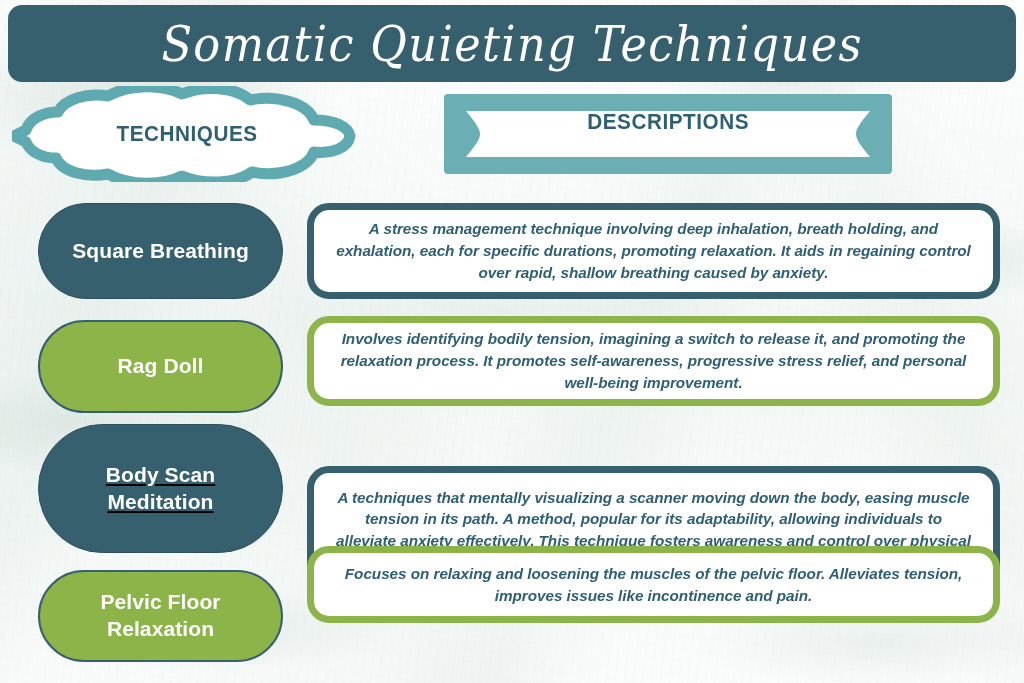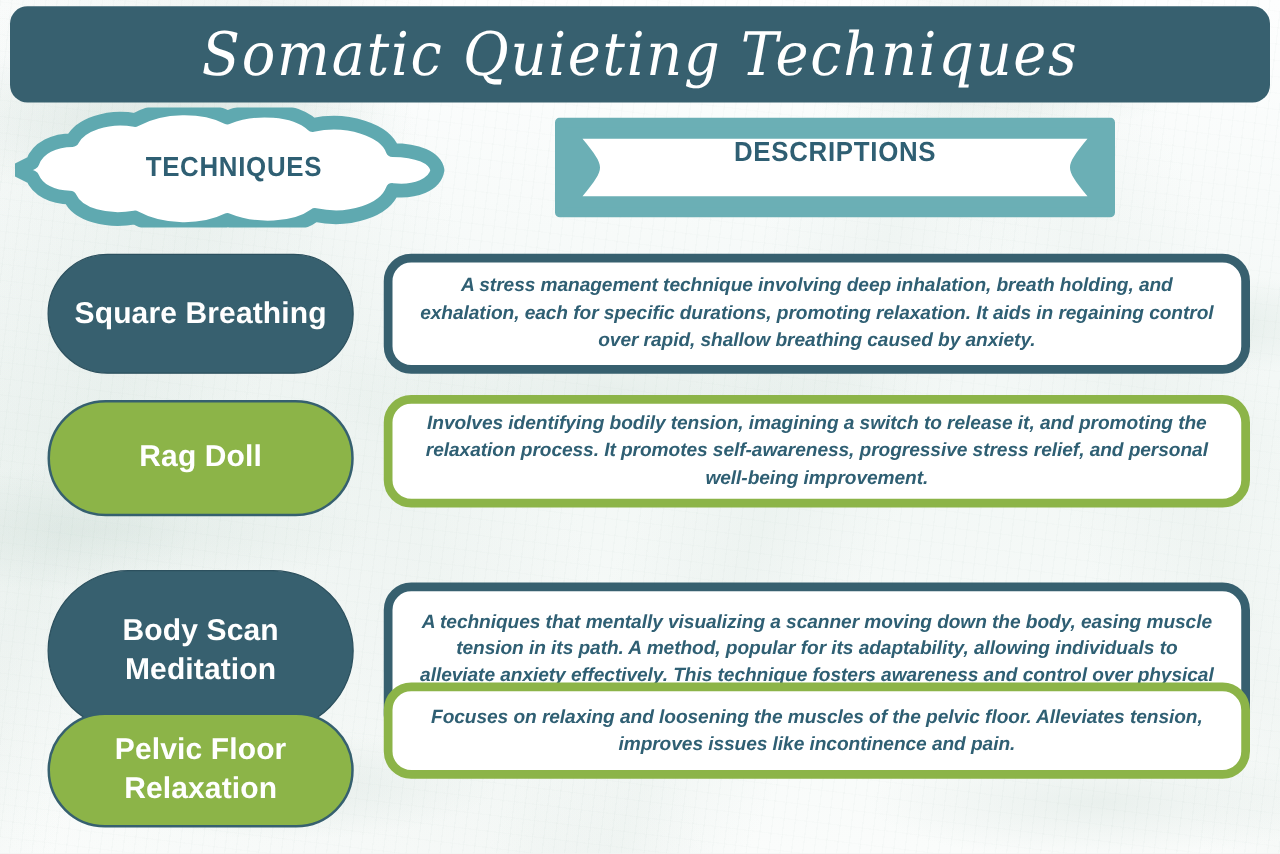--- a/index.html
+++ b/index.html
@@ -10,21 +10,21 @@
     width: 1024px;
     height: 683px;
     overflow: hidden;
     font-family: "Liberation Sans", sans-serif;
   }
 
   #canvas {
     position: relative;
     width: 1024px;
     height: 683px;
-    background-color: #e5e5e5;
+    background-color: #5eead4;
     overflow: hidden;
   }
 
   
   .marble {
     position: absolute;
     inset: 0;
     background-color: #f6f9f8;
     background-image:
       radial-gradient(ellipse 300px 90px at 12% 14%, rgba(176,198,188,0.26), rgba(255,255,255,0) 70%),
@@ -156,21 +156,21 @@
     width: 245px;
     border-radius: 999px;
     display: flex;
     align-items: center;
     justify-content: center;
     box-sizing: border-box;
     text-align: center;
     padding: 4px 14px;
   }
   .pill span {
-    font-size: 24px;
+    font-size: 21px;
     font-weight: 700;
     line-height: 1.28;
     color: #ffffff;
     letter-spacing: 0.1px;
   }
   .pill.teal  { background: #37606f; border: 1.5px solid #2c505e; }
   .pill.green { background: #8cb448; border: 2px solid #36606f; }
 
   .desc {
     position: absolute;
@@ -272,21 +272,21 @@
     <div class="row">
       <div class="pill green" style="top:320px; height:93px;">
         <span>Rag Doll</span>
       </div>
       <div class="desc green" style="top:316px; height:90px;">
         <p>Involves identifying bodily tension, imagining a switch to release it, and promoting the relaxation process. It promotes self-awareness, progressive stress relief, and personal well-being improvement.</p>
       </div>
     </div>
 
     <div class="row">
-      <div class="pill teal" style="top:456px; height:129px;">
+      <div class="pill teal" style="top:424px; height:129px;text-decoration:underline;">
         <span>Body Scan Meditation</span>
       </div>
       <div class="desc teal" style="top:426px; height:128px;margin-top:40px;">
         <p>A techniques that mentally visualizing a scanner moving down the body, easing muscle tension in its path. A method, popular for its adaptability, allowing individuals to alleviate anxiety effectively. This technique fosters awareness and control over physical tension, promoting calmness and well-being.</p>
       </div>
     </div>
 
     <div class="row">
       <div class="pill green" style="top:570px; height:92px;">
         <span>Pelvic Floor Relaxation</span>

